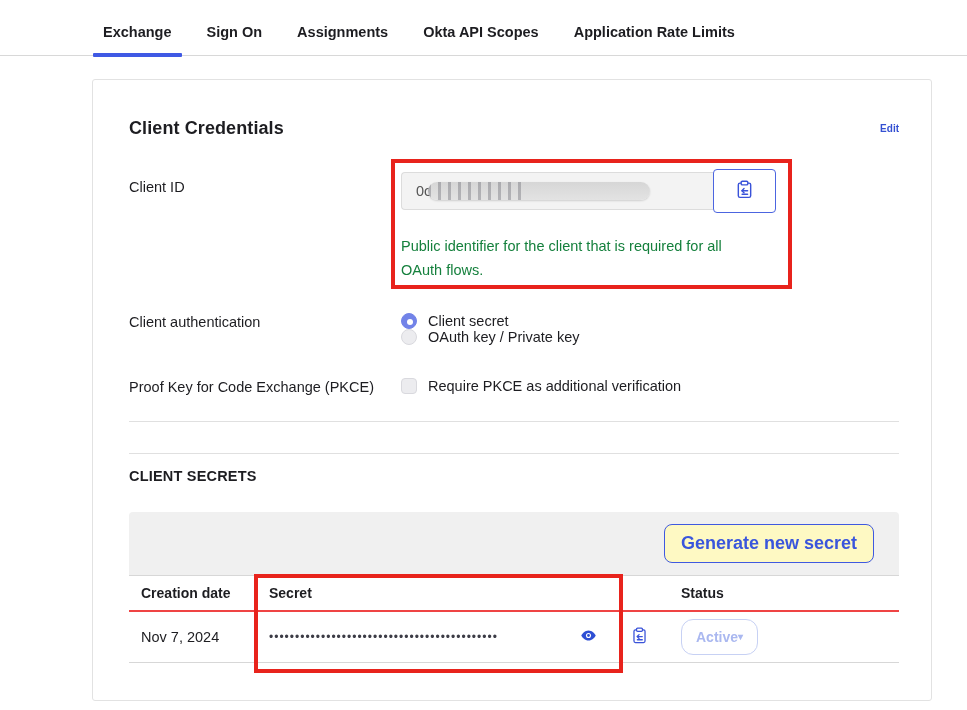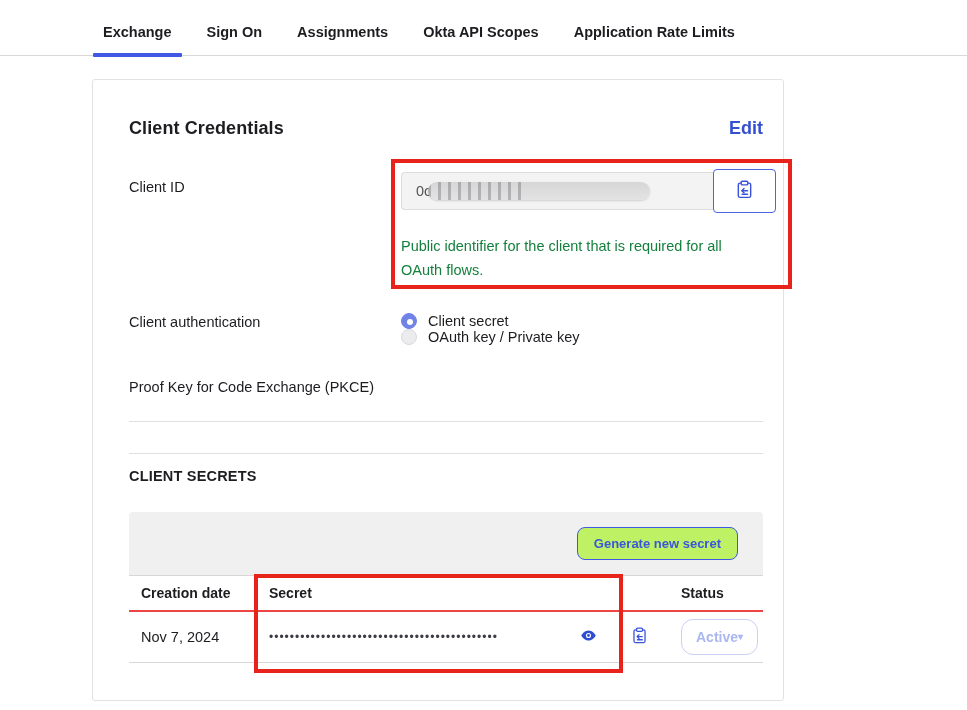--- a/index.html
+++ b/index.html
@@ -8,26 +8,26 @@
 
   
   .tabbar { display:flex; align-items:flex-end; margin-top:24px; padding-left:93px;
     border-bottom:1px solid #d8d8d8; }
   .tab { font-size:14.5px; font-weight:700; color:#1d1d21; padding:0 10px 15px 10px;
     margin-right:15px; cursor:pointer; position:relative; white-space:nowrap; }
   .tab.active::after { content:""; position:absolute; left:0; right:0; bottom:-2px;
     height:4px; background:#3f59e4; border-radius:1px; }
 
   
-  .card { width:692px; margin:23px 0 0 92px; background:#fff;
-    border:1px solid #e2e2e2; border-radius:3px; padding:38px 20px 37px 36px; }
+  .card { width:840px; margin:23px 0 0 92px; background:#fff;
+    border:1px solid #e2e2e2; border-radius:3px; padding:38px 32px 37px 36px; }
 
   .card-head { display:flex; justify-content:space-between; align-items:center; margin-bottom:30px; }
   .card-title { font-size:18px; font-weight:700; letter-spacing:.1px; }
-  .edit-link { font-size:18px; font-weight:700; color:#3450d2; text-decoration:none; cursor:pointer; }
+  .edit-link { font-size:10px; font-weight:700; color:#3450d2; text-decoration:none; cursor:pointer; }
 
   .form-row { display:flex; align-items:flex-start; }
   .form-label { width:272px; min-width:272px; font-size:14.5px; color:#1d1d21; padding-top:10px; }
   .form-label.tight { padding-top:1px; }
 
   
   .annotation-box { border:4px solid #e8231c; padding:6px 12px 2px 6px; margin:-10px 0 0 -10px; }
   .cid-group { display:flex; align-items:center; }
   .cid-field { width:312px; height:38px; background:#f3f3f3; border:1px solid #dcdcdc;
     border-right:none; border-radius:4px 0 0 4px; display:flex; align-items:center;
@@ -59,22 +59,22 @@
   .divider { border:none; border-top:1px solid #e0e0e0; }
   .divider.one { margin-top:26px; }
   .divider.two { margin-top:31px; }
 
   .section-title { font-size:14.5px; font-weight:700; letter-spacing:.2px; margin:14px 0 28px 0; }
 
   
   .table-wrap { position:relative; }
   .toolbar { background:#f0f0f0; border-radius:4px 4px 0 0; height:63px;
     display:flex; align-items:center; justify-content:flex-end; padding-right:25px; }
-  .gen-btn { background:#bef264; border:1px solid #3f59e0; color:#3a56dc; font-weight:700;
-    font-size:13px; border-radius:8px; padding:8px 16px; cursor:pointer;
+  .gen-btn { background:#fef9c3; border:1px solid #3f59e0; color:#3a56dc; font-weight:700;
+    font-size:18px; border-radius:8px; padding:8px 16px; cursor:pointer;
     font-family:"Liberation Sans", sans-serif;text-align:center; }
 
   .tr { display:flex; align-items:center; background:#fff; }
   .thead { border-top:1px solid #d7d7d7; border-bottom:2px solid #ef4444; height:37px;
     font-weight:700; font-size:14px; }
   .trow { height:51px; border-bottom:1px solid #d7d7d7; font-size:14.5px;align-items:center; }
   .td { padding:0 12px; }
   .c1 { width:128px; min-width:128px; }
   .c2 { width:352px; min-width:352px; display:flex; align-items:center; justify-content:space-between; }
   .c3 { width:60px; min-width:60px; display:flex; justify-content:center; }
@@ -140,20 +140,24 @@
       </label>
       <label class="choice">
         <span class="radio"></span>
         <span>OAuth key / Private key</span>
       </label>
     </div>
   </div>
 
   <div class="form-row" style="margin-top:33px;">
     <div class="form-label tight">Proof Key for Code Exchange (PKCE)</div>
+    <label class="choice">
+      <span class="checkbox"></span>
+      <span>Require PKCE as additional verification</span>
+    </label>
   </div>
 
   <hr class="divider one">
   <hr class="divider two">
 
   <h2 class="section-title">CLIENT SECRETS</h2>
 
   <div class="table-wrap">
     <div class="toolbar">
       <button class="gen-btn">Generate new secret</button>

